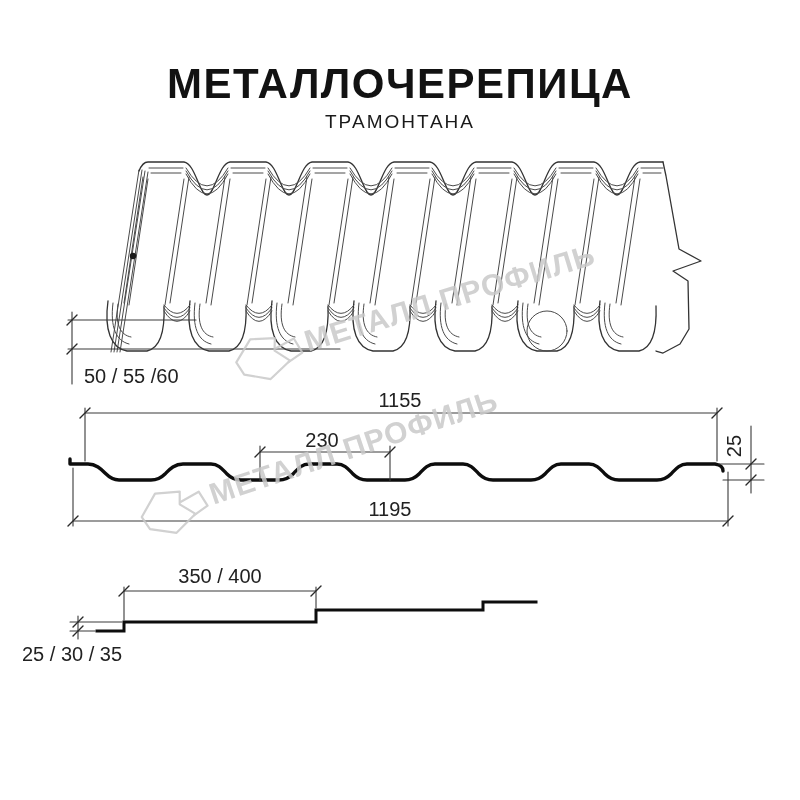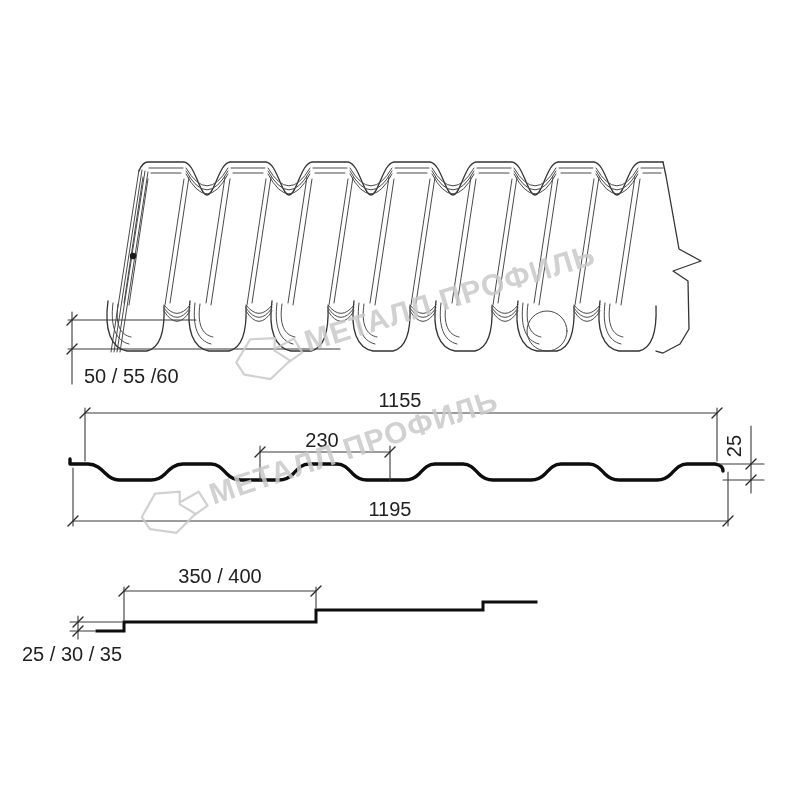--- a/index.html
+++ b/index.html
@@ -20,20 +20,22 @@
   .wm{opacity:0.85;}
   .wm text{font-family:"Liberation Sans",sans-serif;font-size:30px;font-weight:bold;
            letter-spacing:1px;fill:#c9c9c9;}
   .wm path{stroke:#c9c9c9;stroke-width:2.2;fill:none;stroke-linejoin:round;stroke-linecap:round;}
 </style>
 </head>
 <body>
 
 <div class="page">
 
+  <h1 class="title">МЕТАЛЛОЧЕРЕПИЦА</h1>
+  <h2 class="subtitle">ТРАМОНТАНА</h2>
 
   <svg width="800" height="670" viewBox="0 130 800 670">
 
     <g>
 
       <g class="thin">
         <path d="M139,170 L111,352"></path>
         <path d="M142,170 L114,352"></path>
         <path d="M145,171 L117,352"></path>
         <path d="M148,172 L120,352"></path>

